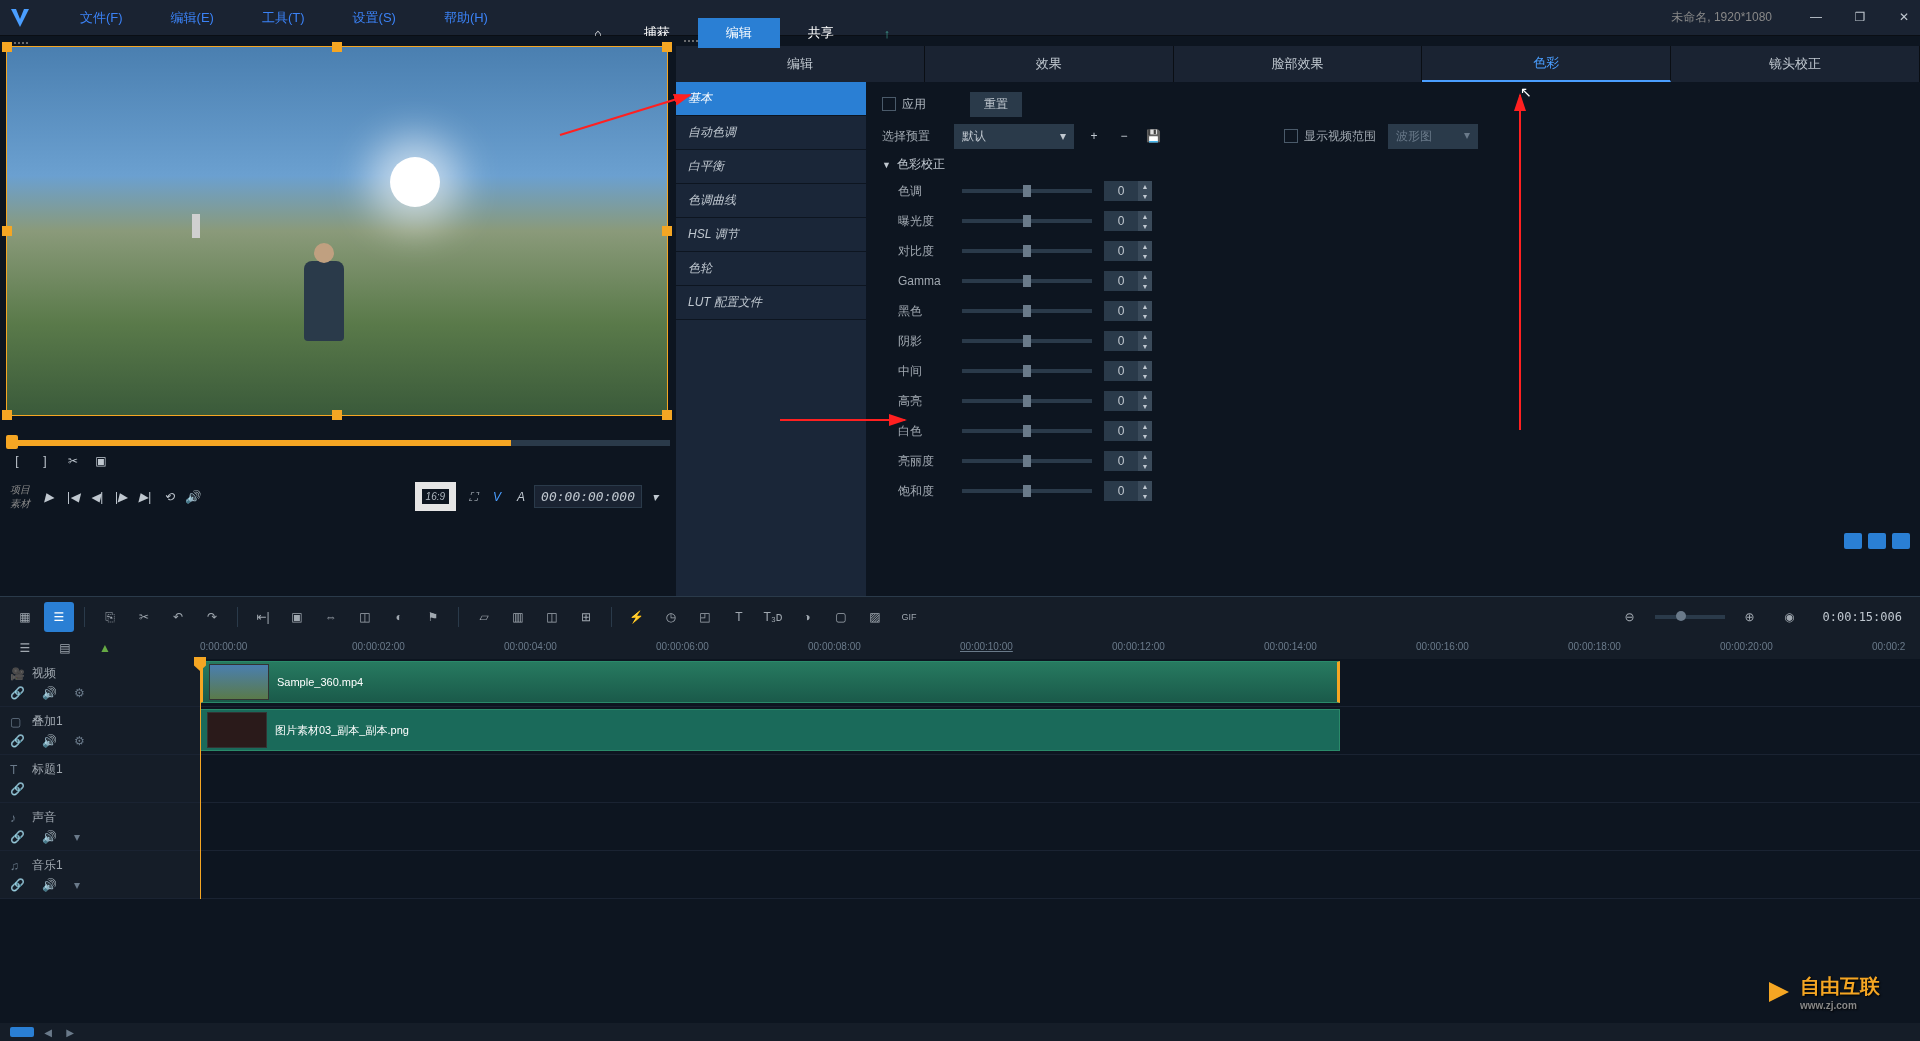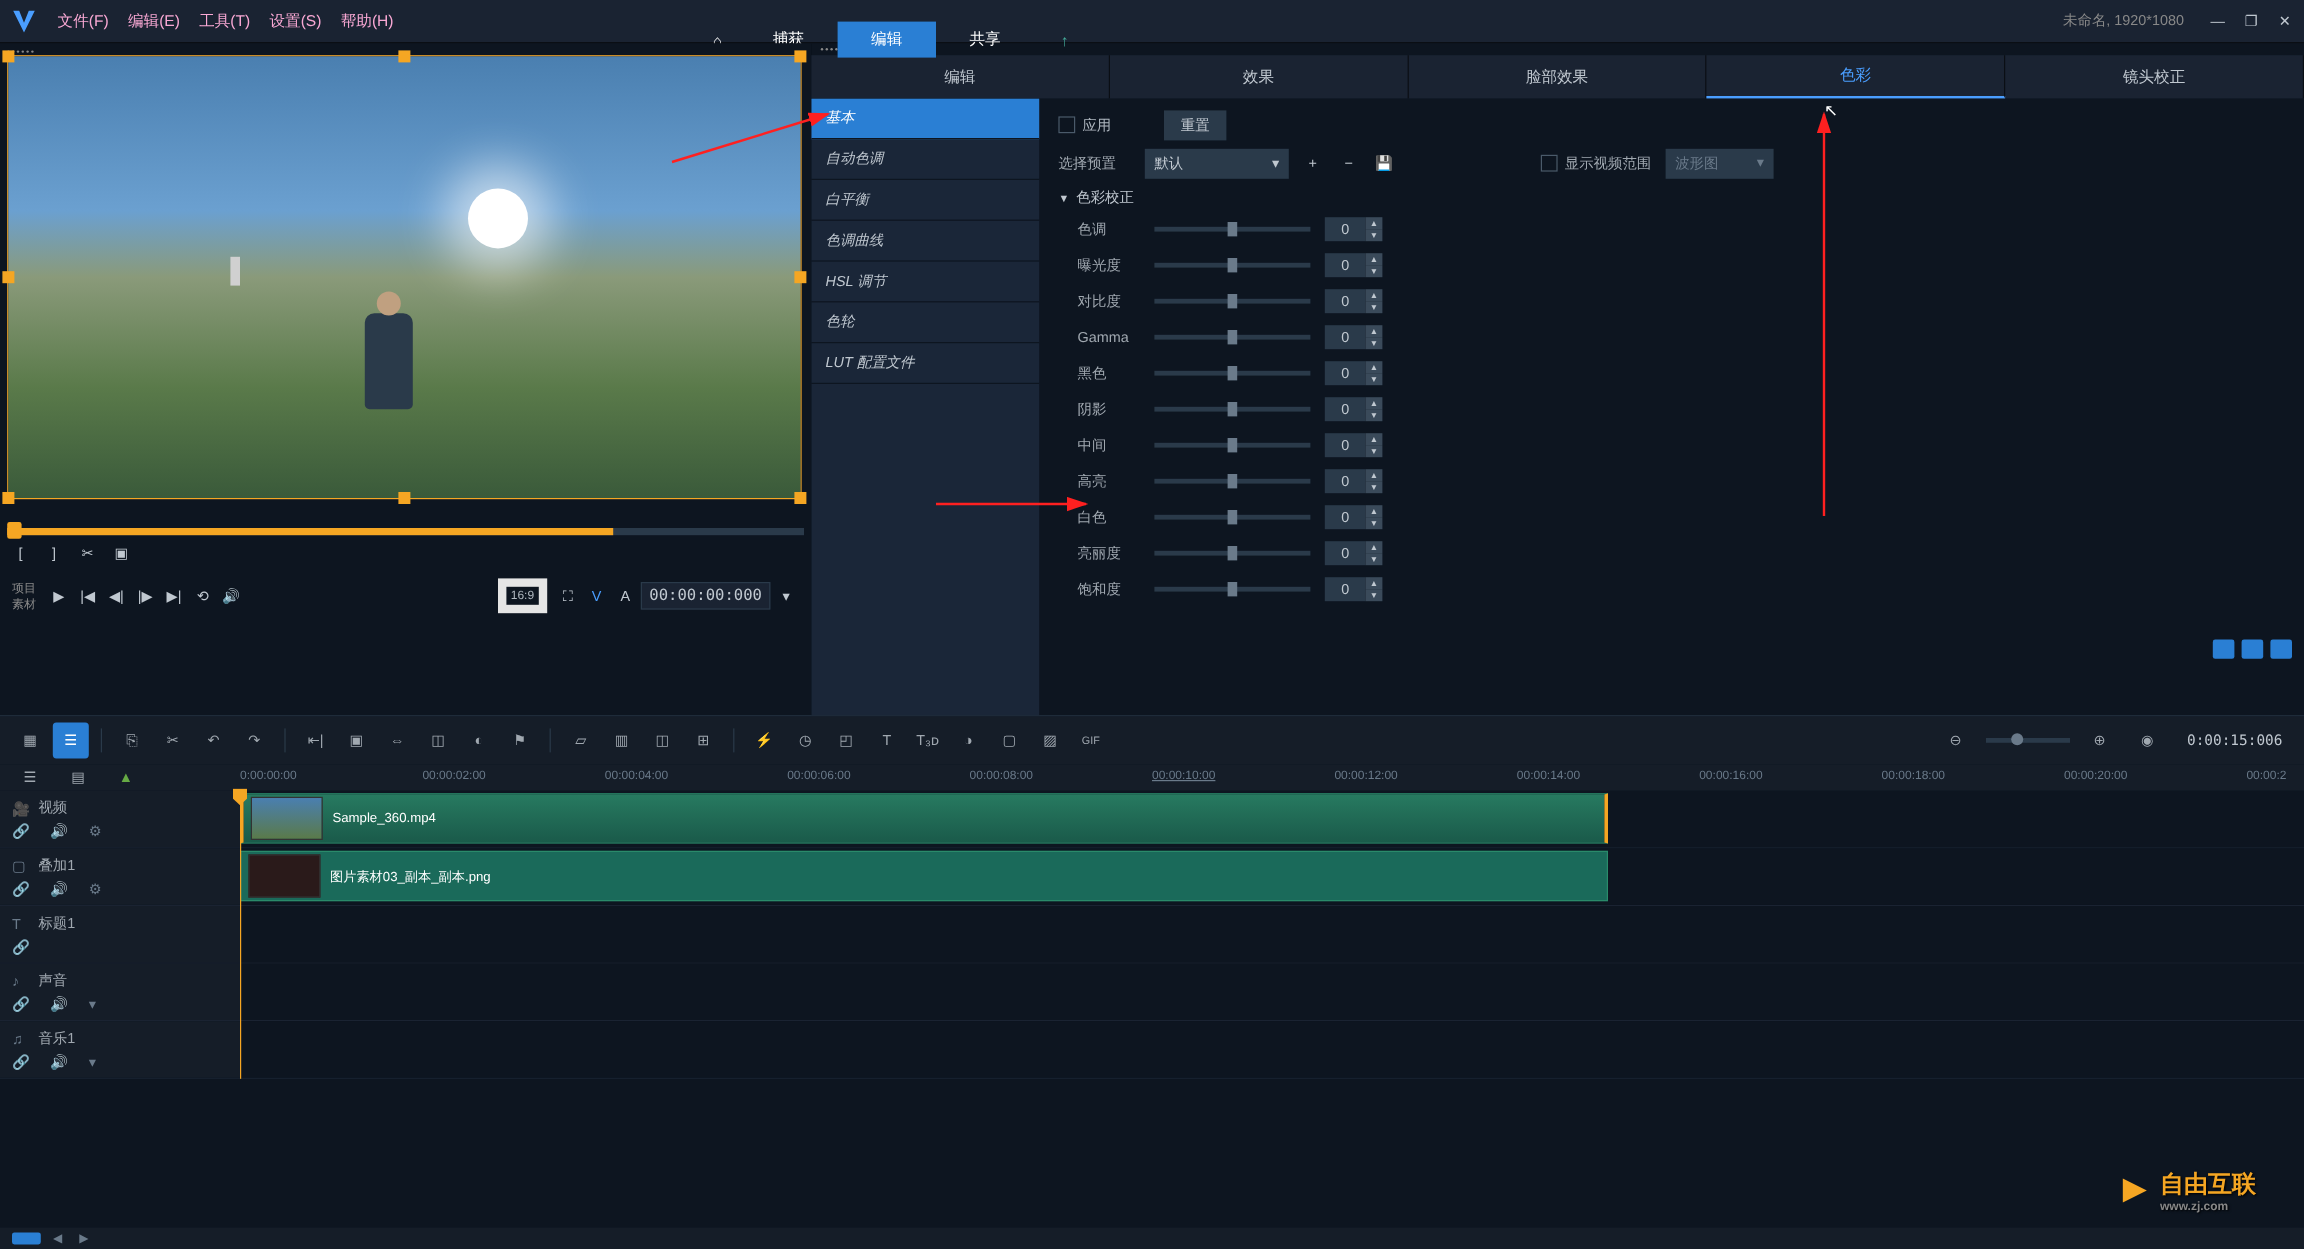--- a/index.html
+++ b/index.html
@@ -2,22 +2,22 @@
 <html><head>
 <meta charset="utf-8">
 <style>
 * { margin: 0; padding: 0; box-sizing: border-box; font-family: "Microsoft YaHei", Arial, sans-serif; }
 body { background: #0a0e14; color: #b0b8c0; font-size: 12px; overflow: hidden; width: 1920px; height: 1041px; position: relative; }
 
 
 .menubar { height: 36px; background: #1a2332; display: flex; align-items: center; padding: 0 8px; border-bottom: 1px solid #0a0e14; }
 .logo { width: 24px; height: 24px; margin-right: 16px; color: #4a9eff; }
 .menu-items { display: flex; gap: 16px; }
-.menu-item { color: #f9a8d4; cursor: pointer; font-size: 13px; }
-.window-controls { margin-left: auto; display: flex; gap: 12px; align-items: center; }
+.menu-item { color: #3b82f6; cursor: pointer; font-size: 13px; margin-left: 32px; }
+.window-controls { margin-left: auto; display: flex; gap: 28px; }
 .win-btn { width: 16px; height: 16px; color: #c0c8d0; cursor: pointer; display: flex; align-items: center; justify-content: center; }
 .project-info { color: #888; font-size: 12px; margin-right: 8px; }
 .mode-tabs { position: absolute; top: 18px; left: 580px; display: flex; height: 30px; }
 .mode-tab { padding: 6px 28px; color: #fff; cursor: pointer; font-size: 13px; display: flex; align-items: center; }
 .mode-tab.home { padding: 6px 14px; }
 .mode-tab.active { background: #2a7fd4; }
 .export-icon { margin-left: 8px; color: #4a9; }
 
 
 .content { display: flex; height: 560px; }
@@ -36,21 +36,21 @@
 .handle.tl { top: -5px; left: -5px; } .handle.tm { top: -5px; left: 50%; margin-left: -5px; }
 .handle.tr { top: -5px; right: -5px; } .handle.ml { top: 50%; left: -5px; margin-top: -5px; }
 .handle.mr { top: 50%; right: -5px; margin-top: -5px; } .handle.bl { bottom: -5px; left: -5px; }
 .handle.bm { bottom: -5px; left: 50%; margin-left: -5px; } .handle.br { bottom: -5px; right: -5px; }
 
 .scrub-bar { margin-top: 24px; height: 10px; position: relative; }
 .scrub-track { height: 6px; background: #2a3a4a; position: relative; }
 .scrub-prog { position: absolute; left: 0; top: 0; height: 100%; width: 76%; background: #f5a623; }
 .scrub-head { position: absolute; left: 0; top: -5px; width: 12px; height: 14px; background: #f5a623; border-radius: 2px; }
 
-.preview-controls { margin-top: 10px; display: flex; align-items: center; gap: 2px; padding: 0 4px; }
+.preview-controls { margin-top: 10px; display: flex; align-items: center; gap: 2px; padding: 0 4px; font-style: italic; }
 .pc-label { display: flex; flex-direction: column; font-size: 10px; color: #888; margin-right: 6px; }
 .pc-btn { width: 22px; height: 22px; color: #c0c8d0; cursor: pointer; display: flex; align-items: center; justify-content: center; font-size: 12px; }
 .pc-spacer { flex: 1; }
 .timecode { font-family: monospace; font-size: 13px; color: #c0c8d0; padding: 3px 6px; background: #1a2332; border: 1px solid #2a3a4a; }
 .aspect-badge { font-size: 10px; padding: 2px 4px; border: 7px solid #e5e5e5; margin-right: 4px; }
 .brackets { display: flex; gap: 6px; margin-left: auto; margin-right: 8px; }
 
 
 .right-panel { flex: 1; background: #0d1520; display: flex; flex-direction: column; }
 .rp-tabs { display: flex; height: 36px; background: #1a2332; }

